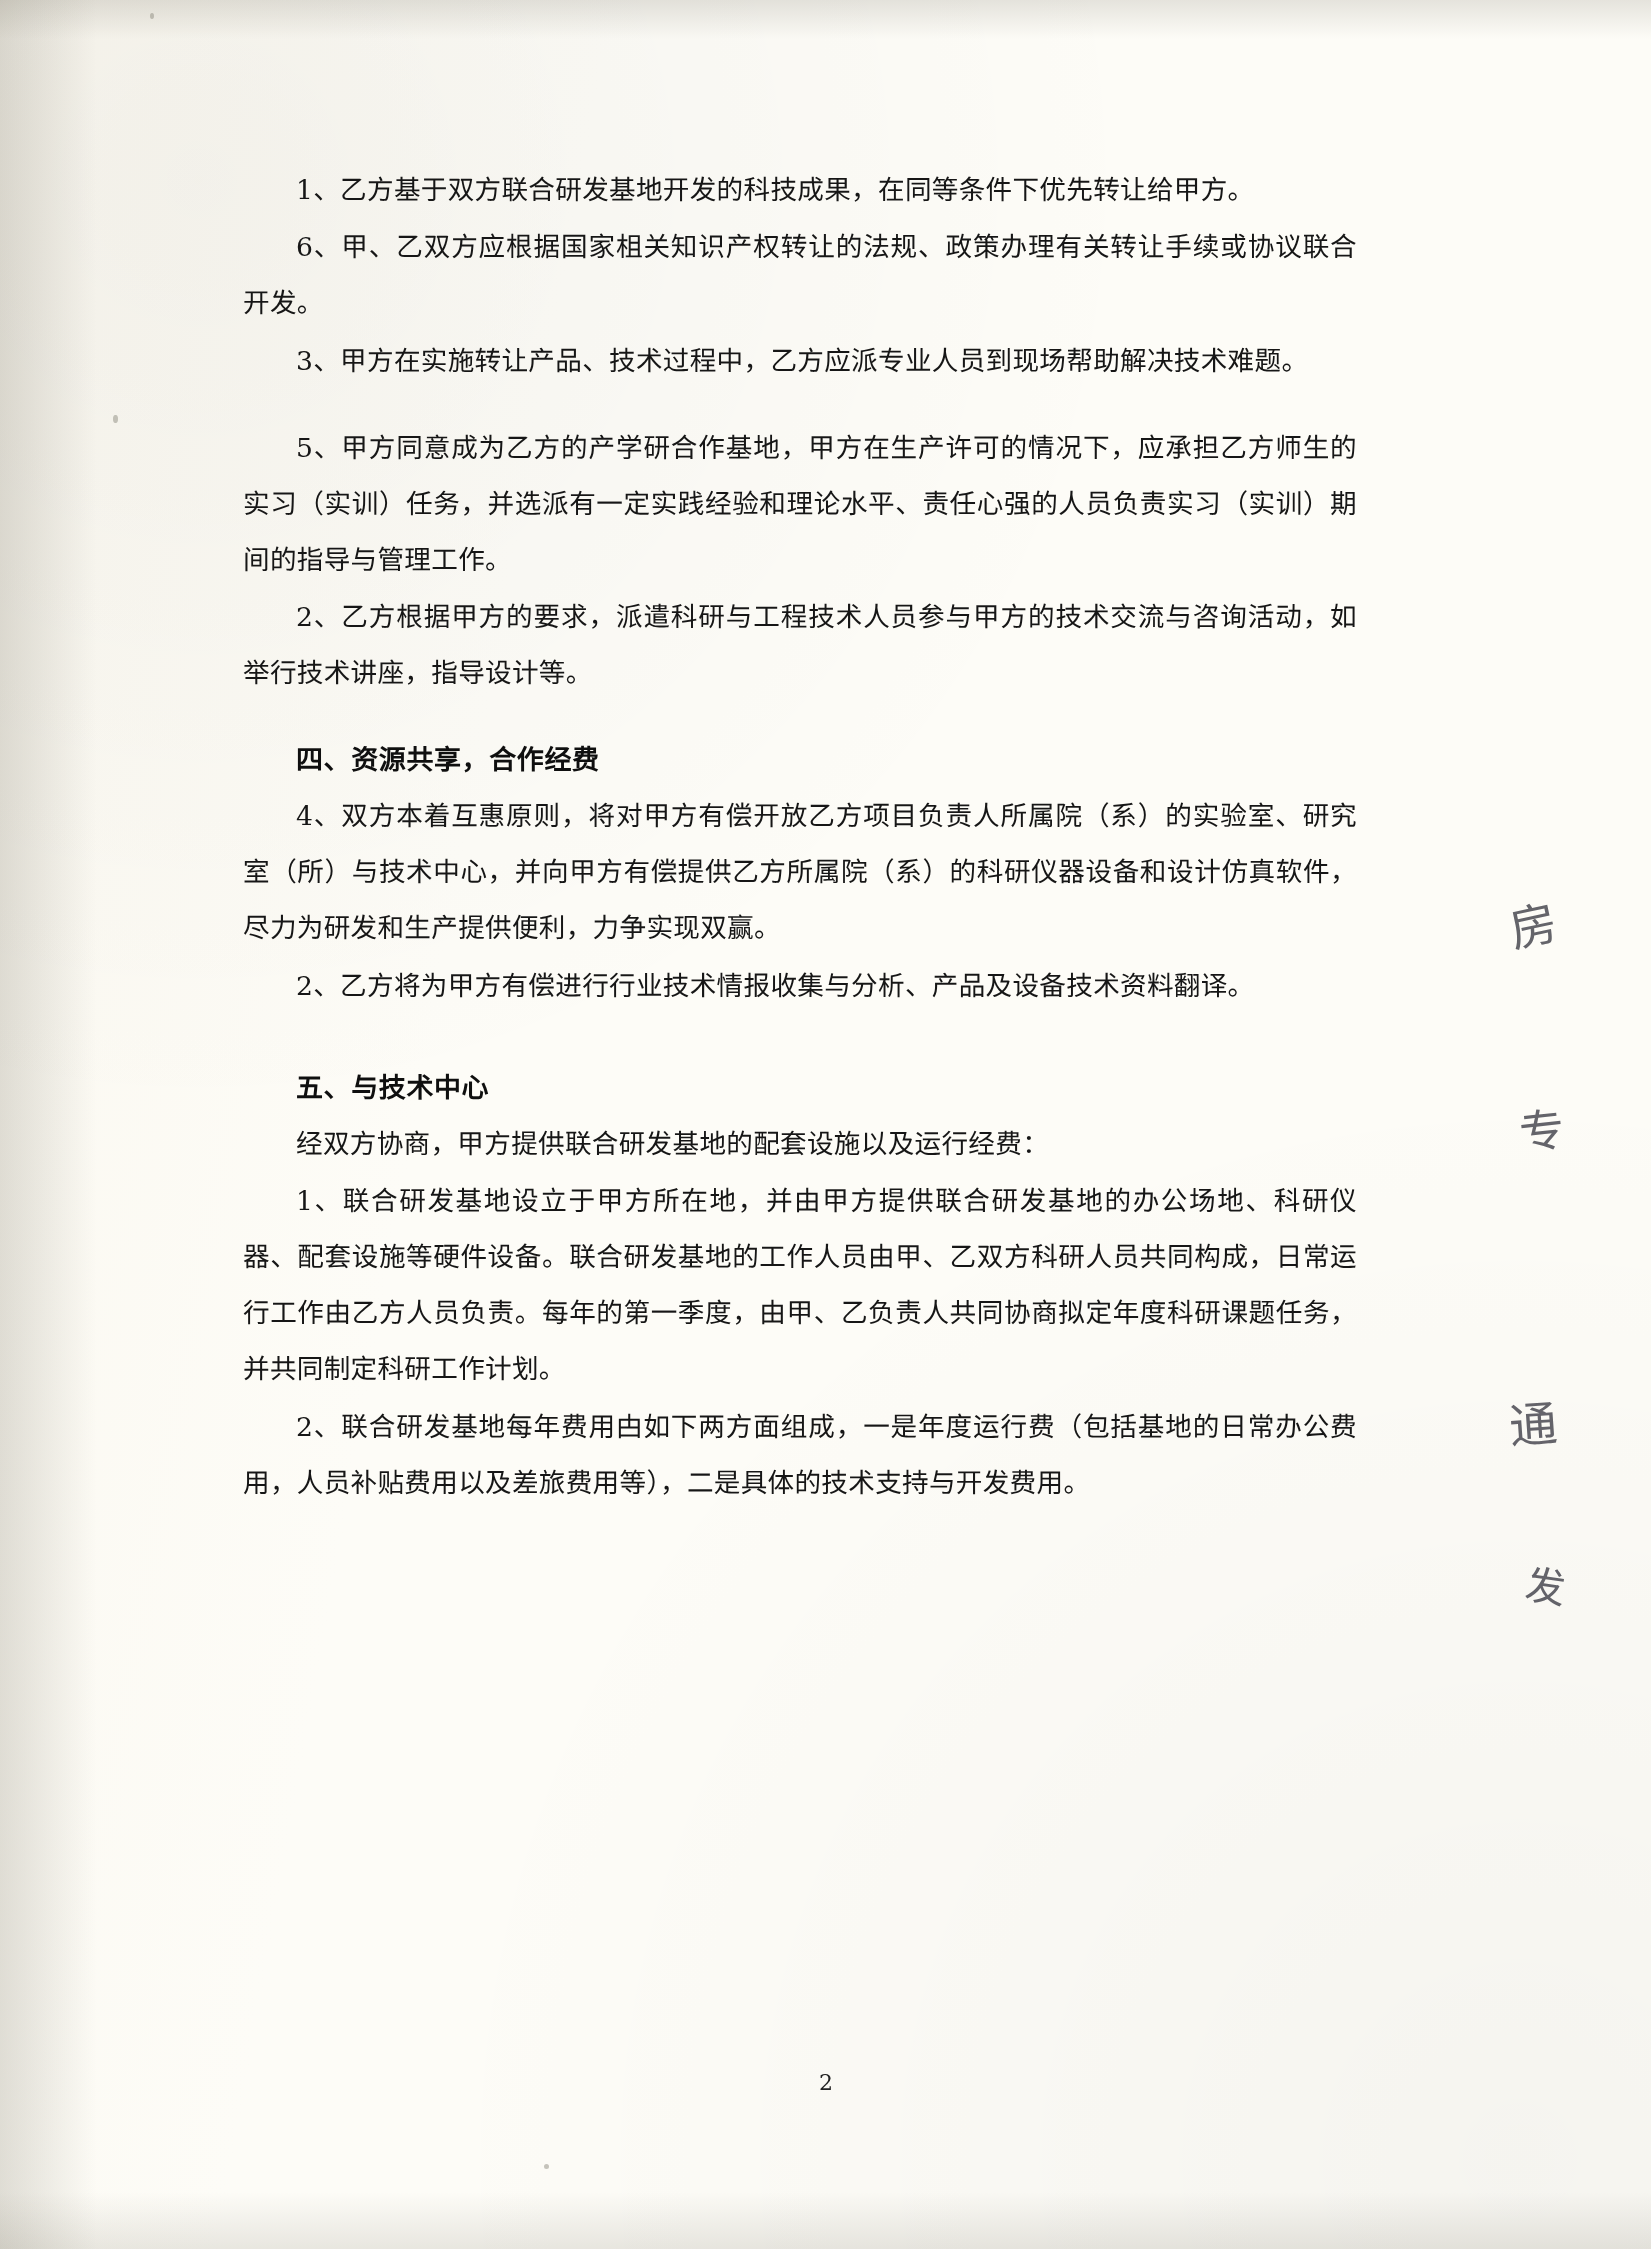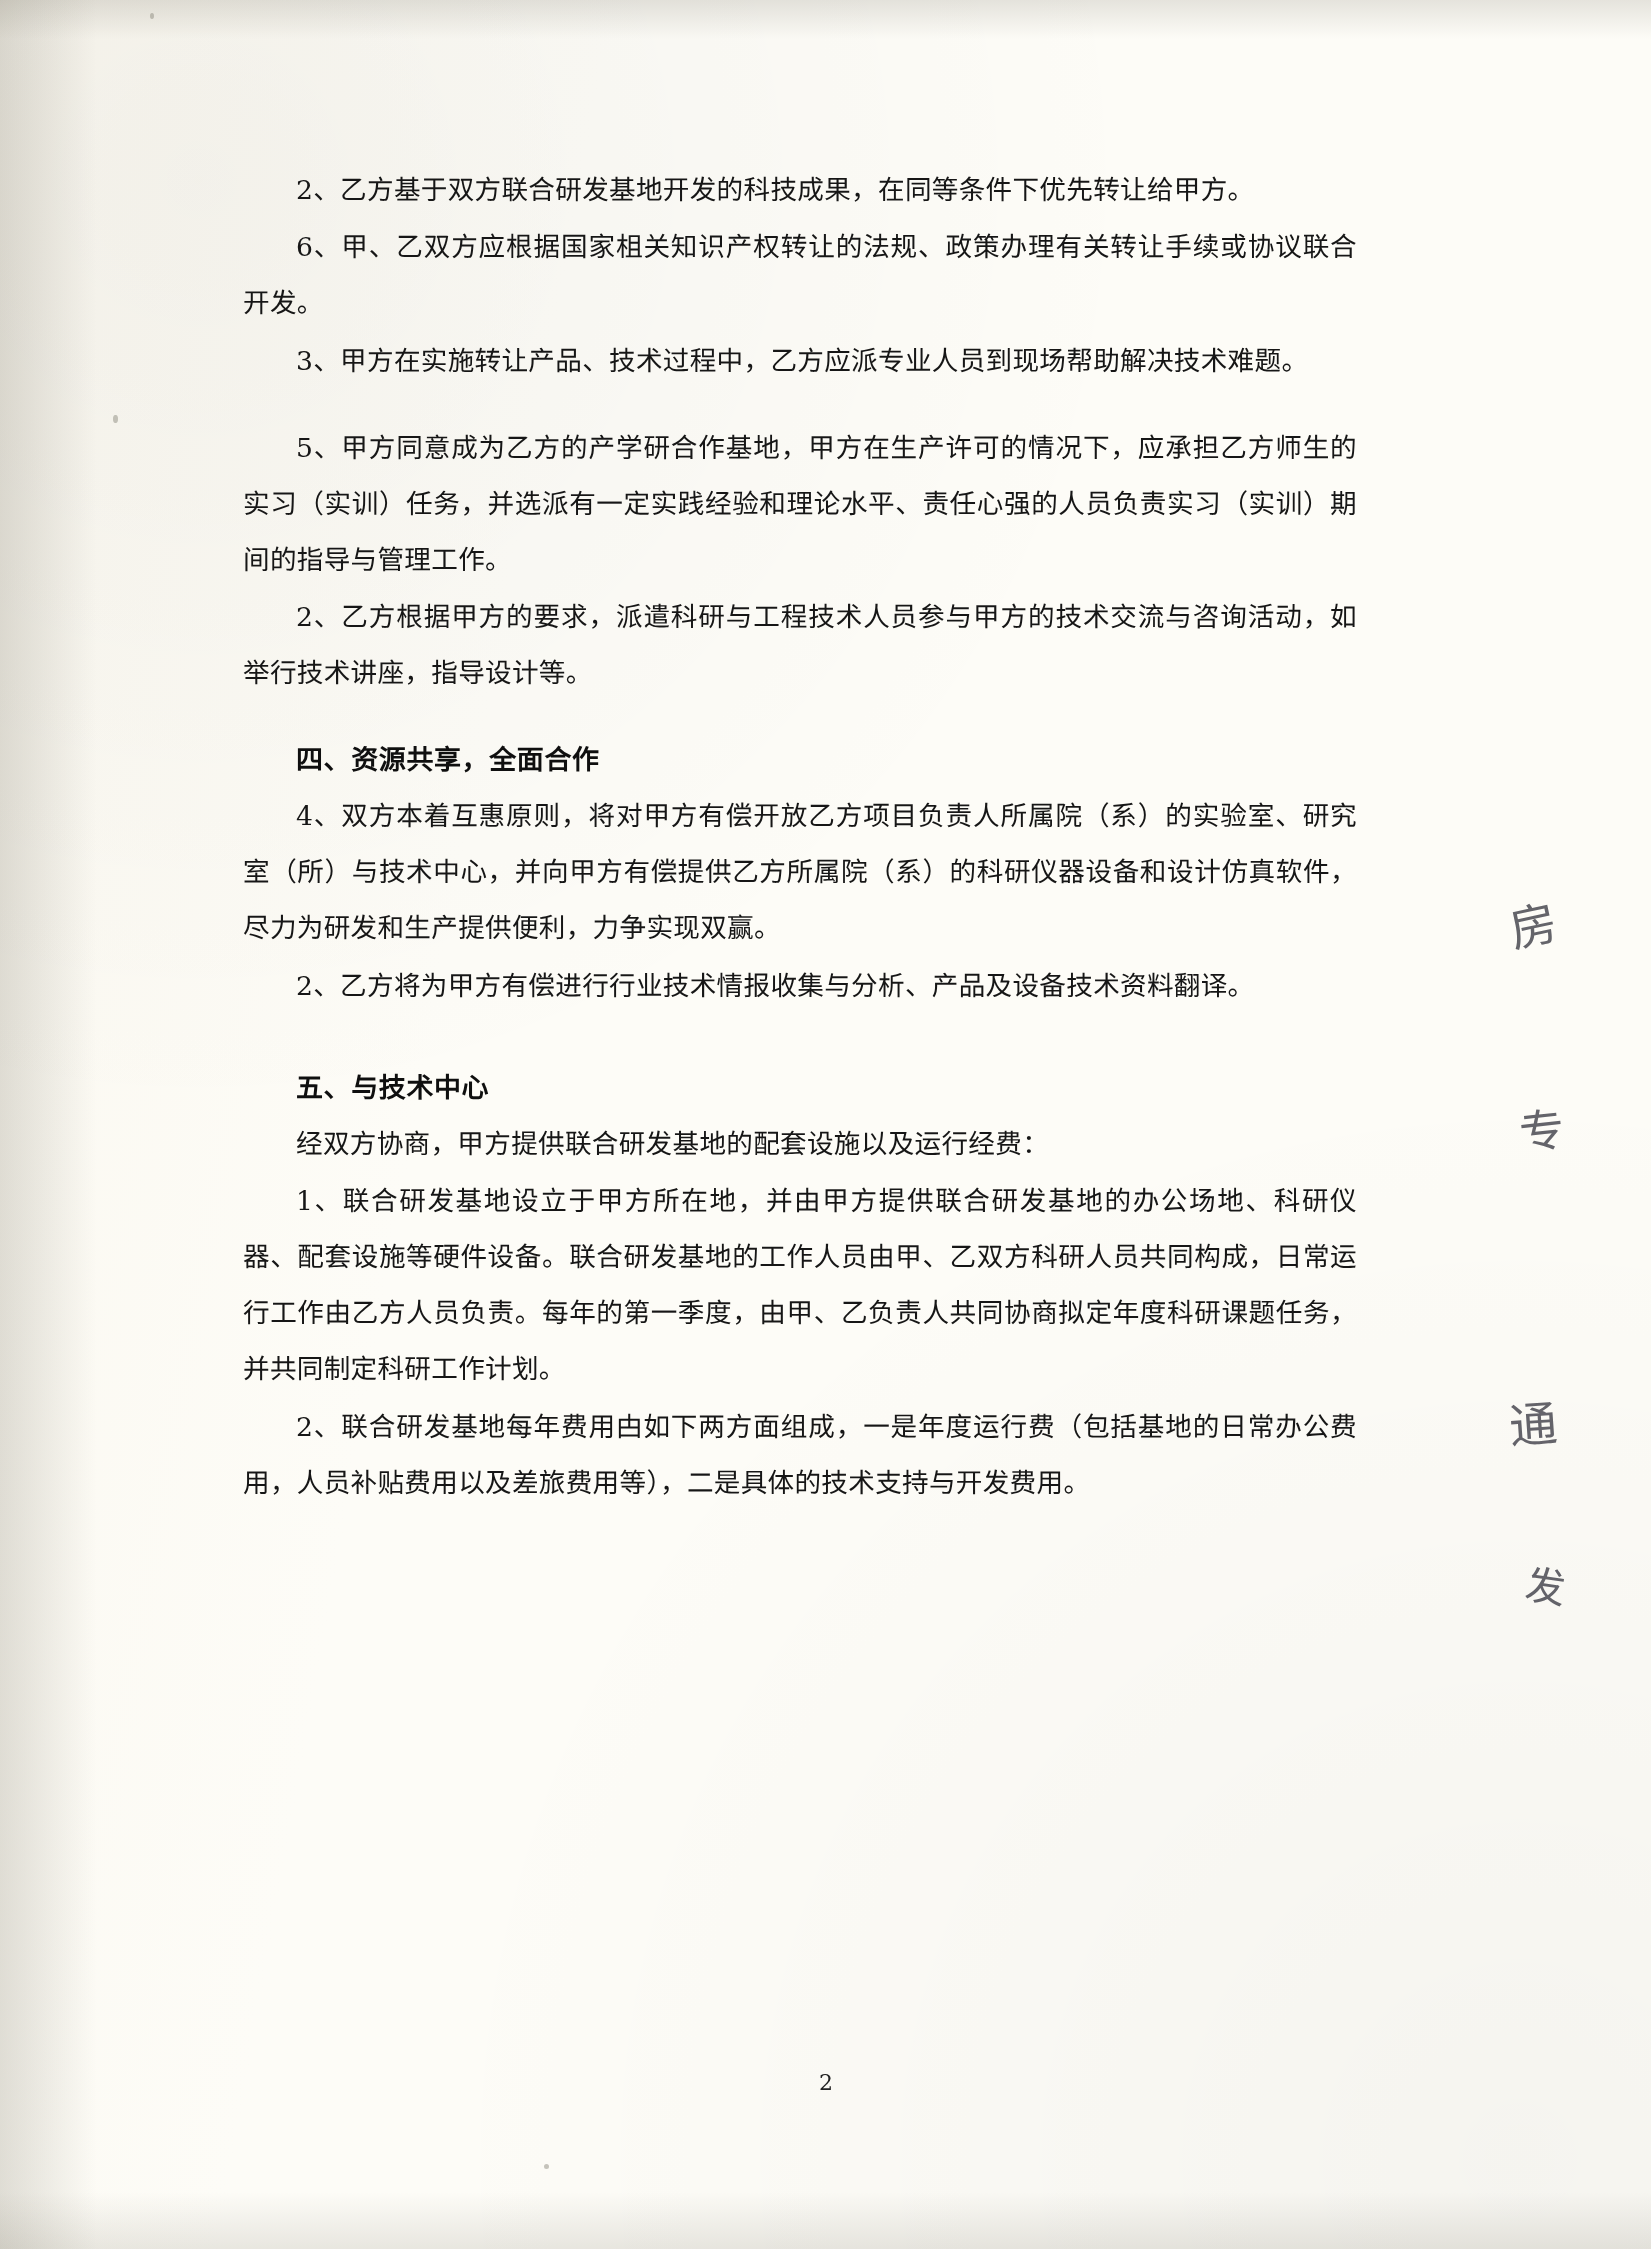--- a/index.html
+++ b/index.html
@@ -121,32 +121,32 @@
   <div class="edge-shadow-left"></div>
   <div class="edge-shadow-top"></div>
   <div class="edge-shadow-bottom"></div>
 
   <div class="speck speck-a"></div>
   <div class="speck speck-b"></div>
   <div class="speck speck-c"></div>
 
   <div class="content">
 
-    <p class="para indent">2、乙方基于双方联合研发基地开发的科技成果，在同等条件下优先转让给甲方。</p>
+    <p class="para indent">1、乙方基于双方联合研发基地开发的科技成果，在同等条件下优先转让给甲方。</p>
     <p class="para indent">6、甲、乙双方应根据国家柤关知识产权转让的法规、政策办理有关转让手续或协议联合开发。</p>
     <p class="para indent">3、甲方在实施转让产品、技术过程中，乙方应派专业人员到现场帮助解决技术难题。</p>
 
     <div class="gap-medium"></div>
 
     <p class="para indent">5、甲方同意成为乙方的产学研合作基地，甲方在生产许可的情况下，应承担乙方师生的实习（实训）任务，并选派有一定实践经验和理论水平、责任心强的人员负责实习（实训）期间的指导与管理工作。</p>
     <p class="para indent">2、乙方根据甲方的要求，派遣科研与工程技术人员参与甲方的技术交流与咨询活动，如举行技术讲座，指导设计等。</p>
 
     <div class="gap-medium"></div>
 
-    <h2 class="section">四、资源共享，全面合作</h2>
+    <h2 class="section">四、资源共享，合作经费</h2>
     <p class="para indent">4、双方本着互惠原则，将对甲方有偿开放乙方项目负责人所属院（系）的实验室、研究室（所）与技术中心，并向甲方有偿提供乙方所属院（系）的科研仪器设备和设计仿真软件，尽力为研发和生产提供便利，力争实现双赢。</p>
     <p class="para indent">2、乙方将为甲方有偿进行行业技术情报收集与分析、产品及设备技术资料翻译。</p>
 
     <div class="gap-large"></div>
 
     <h2 class="section">五、与技术中心</h2>
     <p class="para indent">经双方协商，甲方提供联合研发基地的配套设施以及运行经费：</p>
     <p class="para indent">1、联合研发基地设立于甲方所在地，并由甲方提供联合研发基地的办公场地、科研仪器、配套设施等硬件设备。联合研发基地的工作人员由甲、乙双方科研人员共同构成，日常运行工作由乙方人员负责。每年的第一季度，由甲、乙负责人共同协商拟定年度科研课题任务，并共同制定科研工作计划。</p>
     <p class="para indent">2、联合研发基地每年费用甴如下两方面组成，一是年度运行费（包括基地的日常办公费用，人员补贴费用以及差旅费用等），二是具体的技术支持与开发费用。</p>
 

